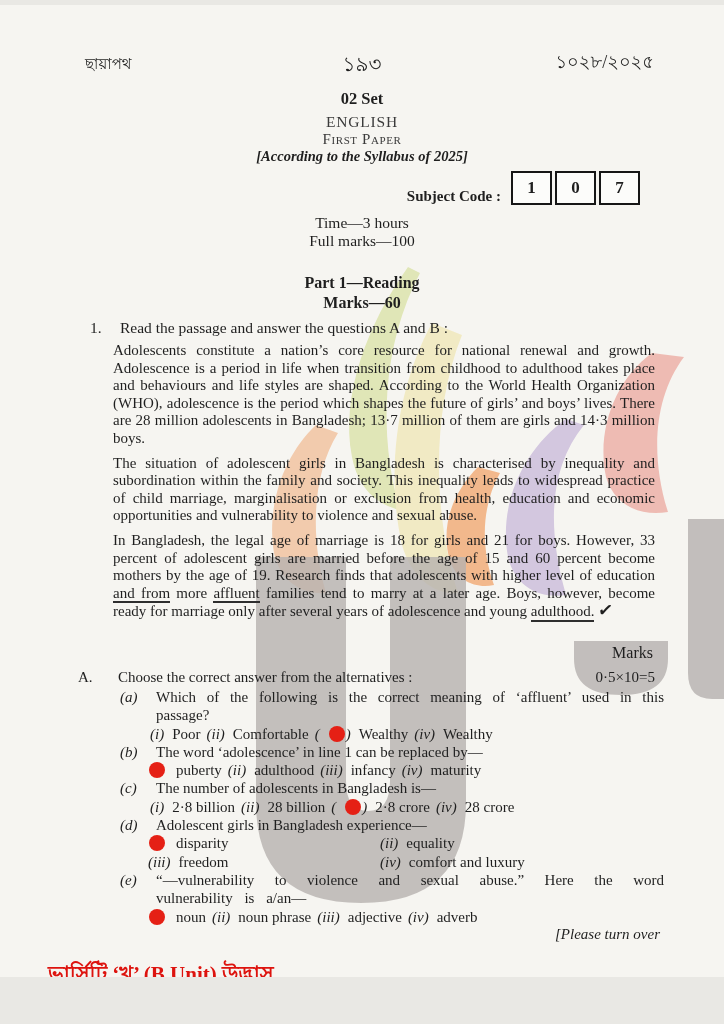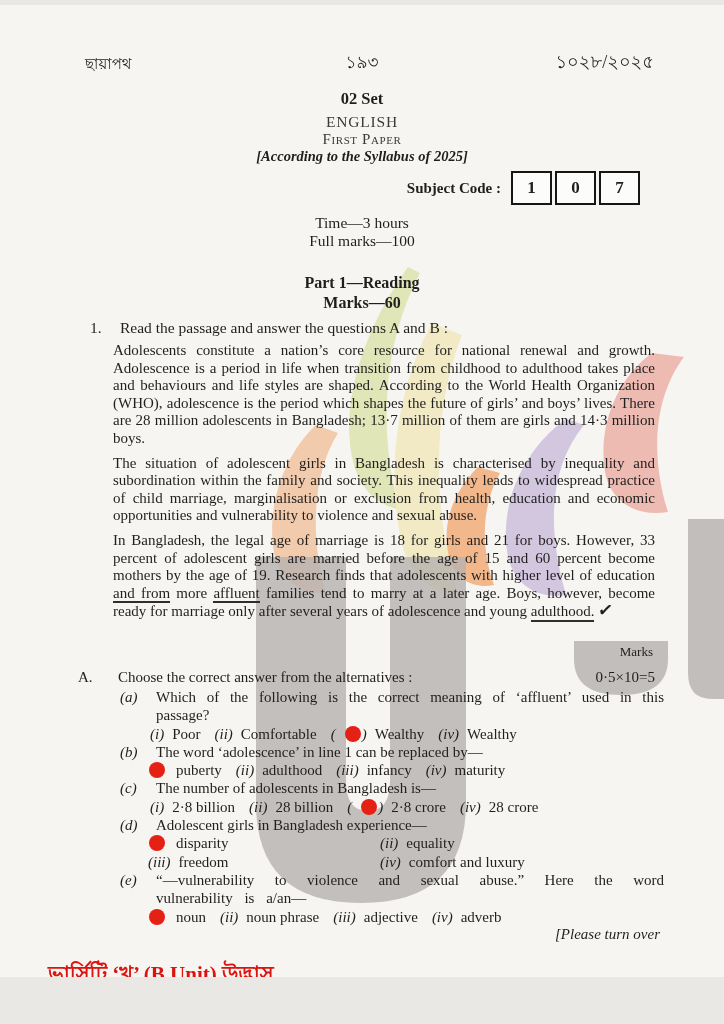--- a/index.html
+++ b/index.html
@@ -15,31 +15,31 @@
     overflow:hidden;
     color:var(--ink,#1f1f1f);
   }
   .wm{position:absolute;left:0;top:0;z-index:0;pointer-events:none;}
   .content{position:absolute;left:0;top:0;width:724px;height:1024px;z-index:1;}
 
   .abs{position:absolute;}
   .ctr{left:0;width:724px;text-align:center;}
 
   .hdr-left{left:85px;top:47px;font-size:15px;}
-  .hdr-center{top:44px;font-size:17px;}
+  .hdr-center{top:44px;font-size:20px;}
   .hdr-right{right:70px;top:43px;font-size:18px;}
 
   .board{left:20px;top:88px;font-size:30px;font-weight:700;color:var(--accent-red,#dd130e);letter-spacing:1px;}
 
   .set-label{top:84px;font-size:16.5px;font-weight:700;}
   .subject{top:108px;font-size:15.5px;letter-spacing:.8px;color:#3a3a3a;}
   .paper{top:126px;font-size:15px;font-variant:small-caps;letter-spacing:.6px;color:#3a3a3a;}
   .syllabus{top:143px;font-size:14.5px;font-weight:700;font-style:italic;}
 
-  .code-row{top:166px;right:84px;display:flex;align-items:center;gap:10px;}
+  .code-row{top:166px;right:84px;display:flex;align-items:flex-end;gap:10px;}
   .code-label{font-size:15px;font-weight:700;}
   .boxes{display:flex;gap:3px;}
   .code-box{
     width:37px;height:30px;border:2.5px solid #161616;
     display:flex;align-items:center;justify-content:center;
     font-size:17px;font-weight:700;background:rgba(253,253,251,.85);
   }
 
   .time{top:209px;font-size:15.5px;}
   .fullmarks{top:227px;font-size:15.5px;}
@@ -49,36 +49,36 @@
 
   .q1-row{top:314px;left:0;width:724px;}
   .q1-num{position:absolute;left:90px;font-size:15.5px;}
   .q1-text{position:absolute;left:120px;font-size:15.5px;}
 
   .passage{top:337px;left:113px;width:542px;font-size:15px;line-height:17.6px;text-align:justify;}
   .passage p{margin:0 0 7px 0;}
   .pen-underline{border-bottom:2.5px solid #2e2e2e;padding-bottom:0.5px;}
   .pen-check{font-weight:700;font-size:18px;display:inline-block;transform:rotate(8deg);margin-left:4px;}
 
-  .marks-label{top:639px;right:71px;font-size:13px;}
+  .marks-label{top:639px;right:71px;font-size:16px;}
 
   .section-a{top:663px;left:0;width:724px;font-size:15px;line-height:18.3px;}
   .a-row{position:relative;height:19px;}
   .a-label{position:absolute;left:78px;}
   .a-instr{position:absolute;left:118px;}
   .a-marks{position:absolute;right:69px;}
 
   .questions{margin:1px 60px 0 120px;}
   .q{display:flex;}
   .q-label{width:36px;flex:0 0 36px;font-style:italic;}
   .q-text{flex:1;text-align:justify;}
   .q-wide{word-spacing:6px;}
   .q-wider{word-spacing:8px;}
 
-  .opts{margin-left:30px;display:flex;flex-wrap:wrap;column-gap:14px;align-items:center;}
+  .opts{margin-left:30px;display:flex;flex-wrap:wrap;column-gap:6px;align-items:center;}
   .opts-lead{margin-left:28px;}
   .opts-grid{margin-left:28px;display:grid;grid-template-columns:232px auto;column-gap:0;}
   .opt{white-space:nowrap;}
   .mk{font-style:italic;margin-right:8px;}
   .mk:empty{margin-right:0;}
   .ot{}
   .dot{
     display:inline-block;width:16px;height:16px;border-radius:50%;
     background:var(--dot-red,#e52015);vertical-align:-3px;margin:0 1px;
   }

